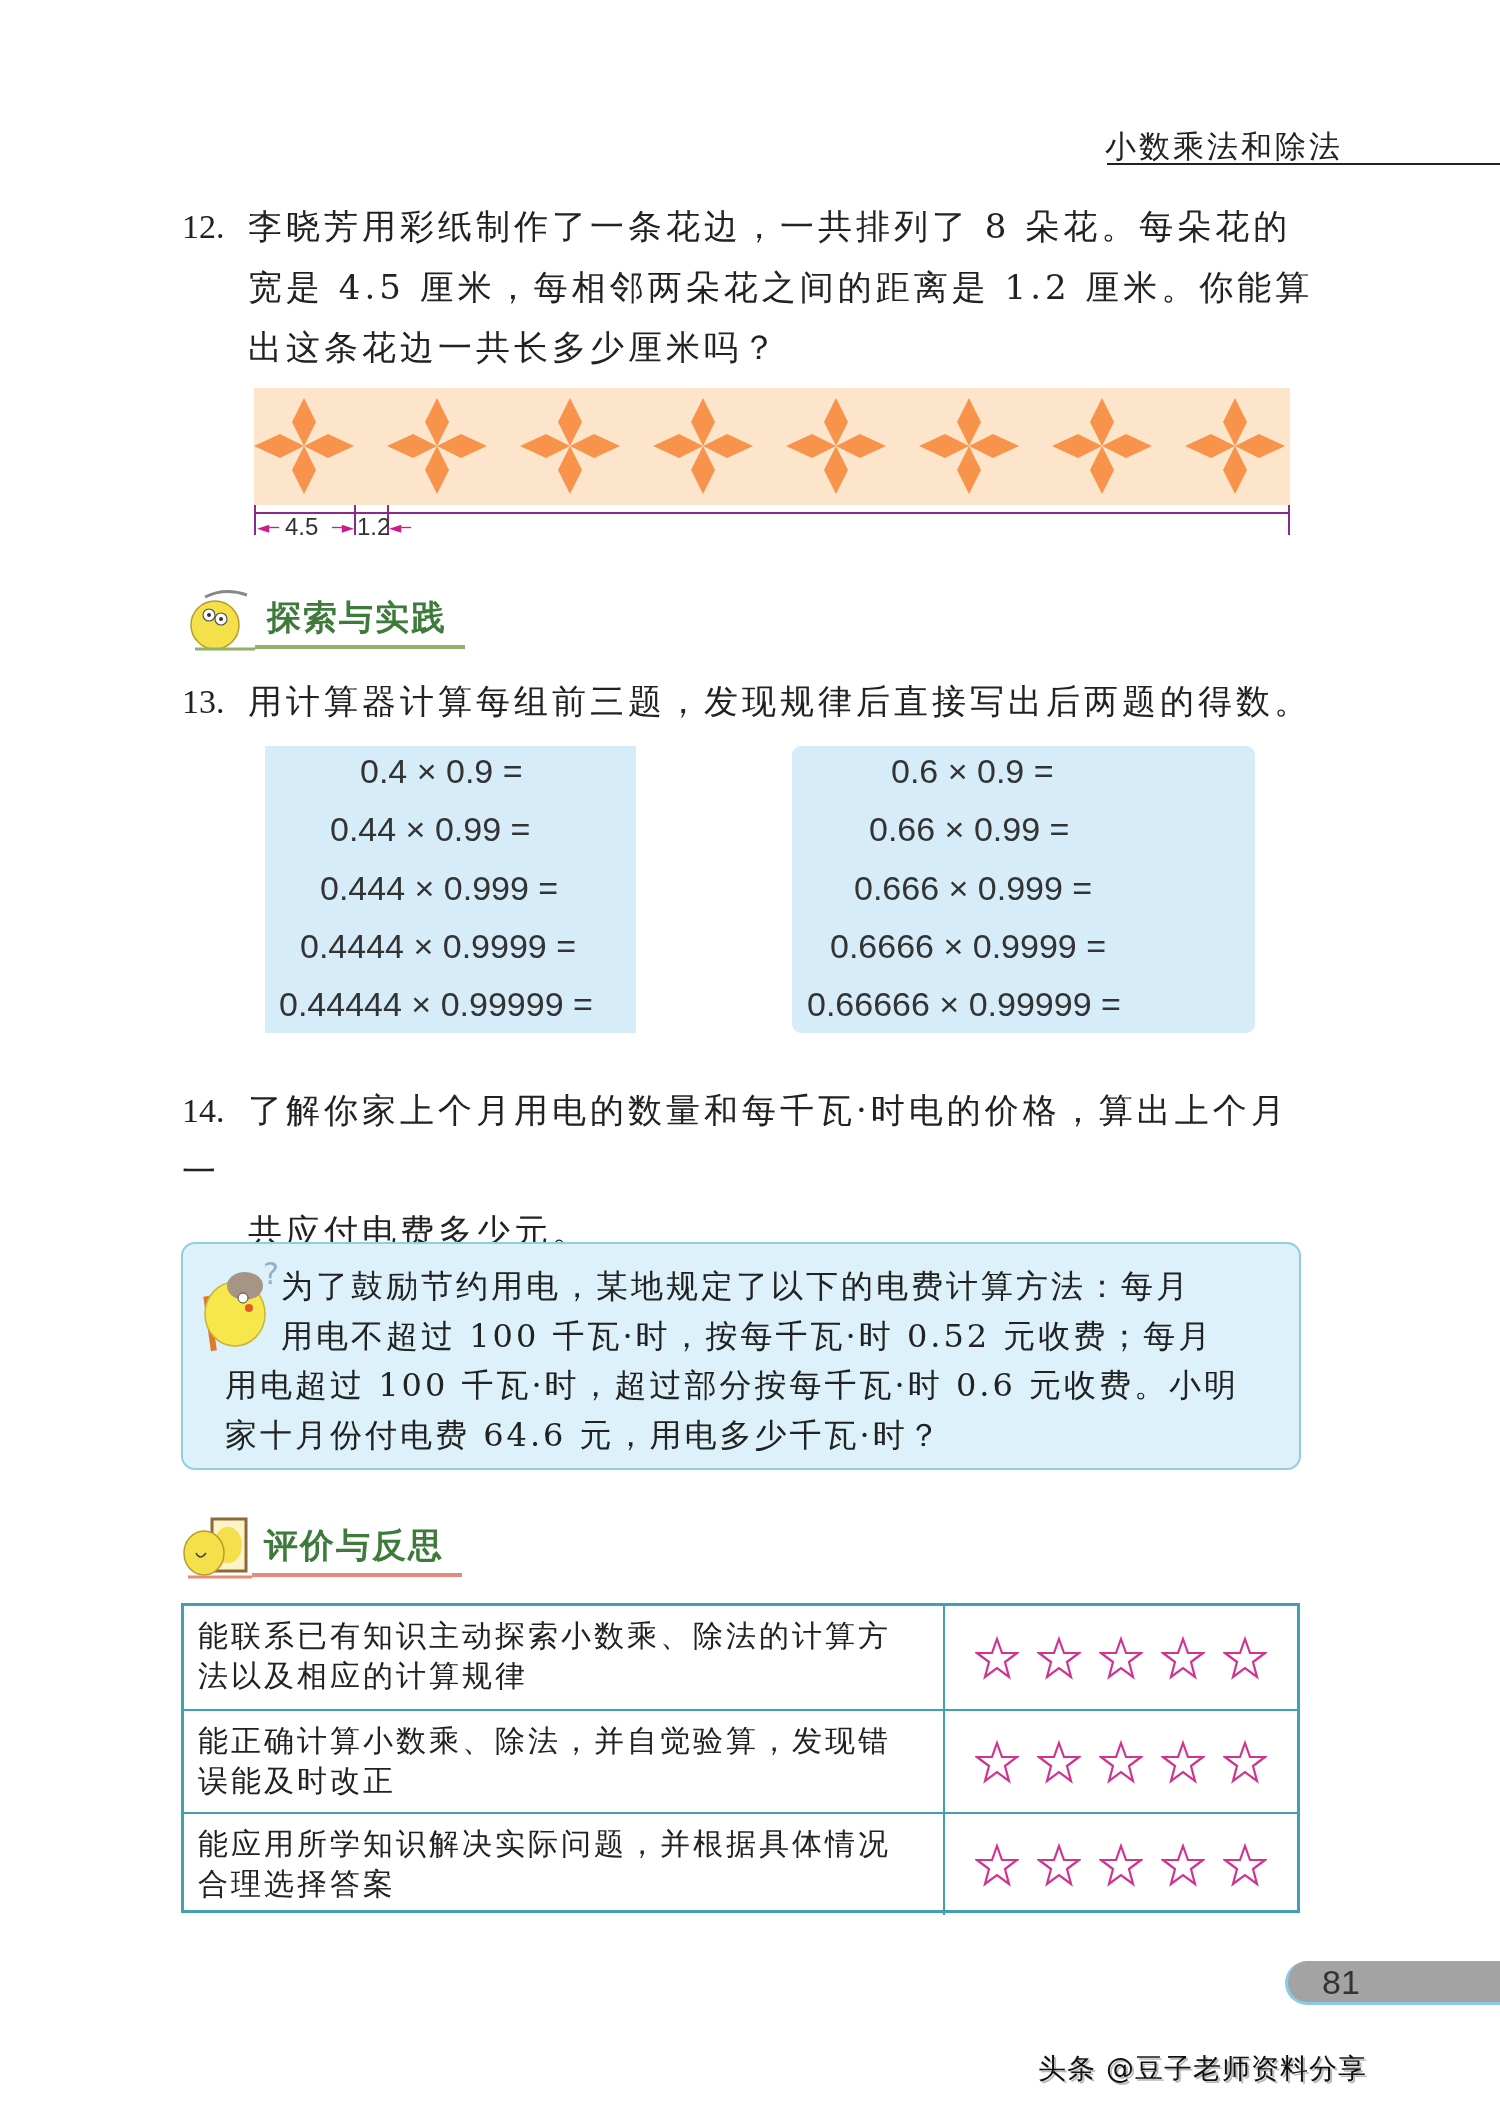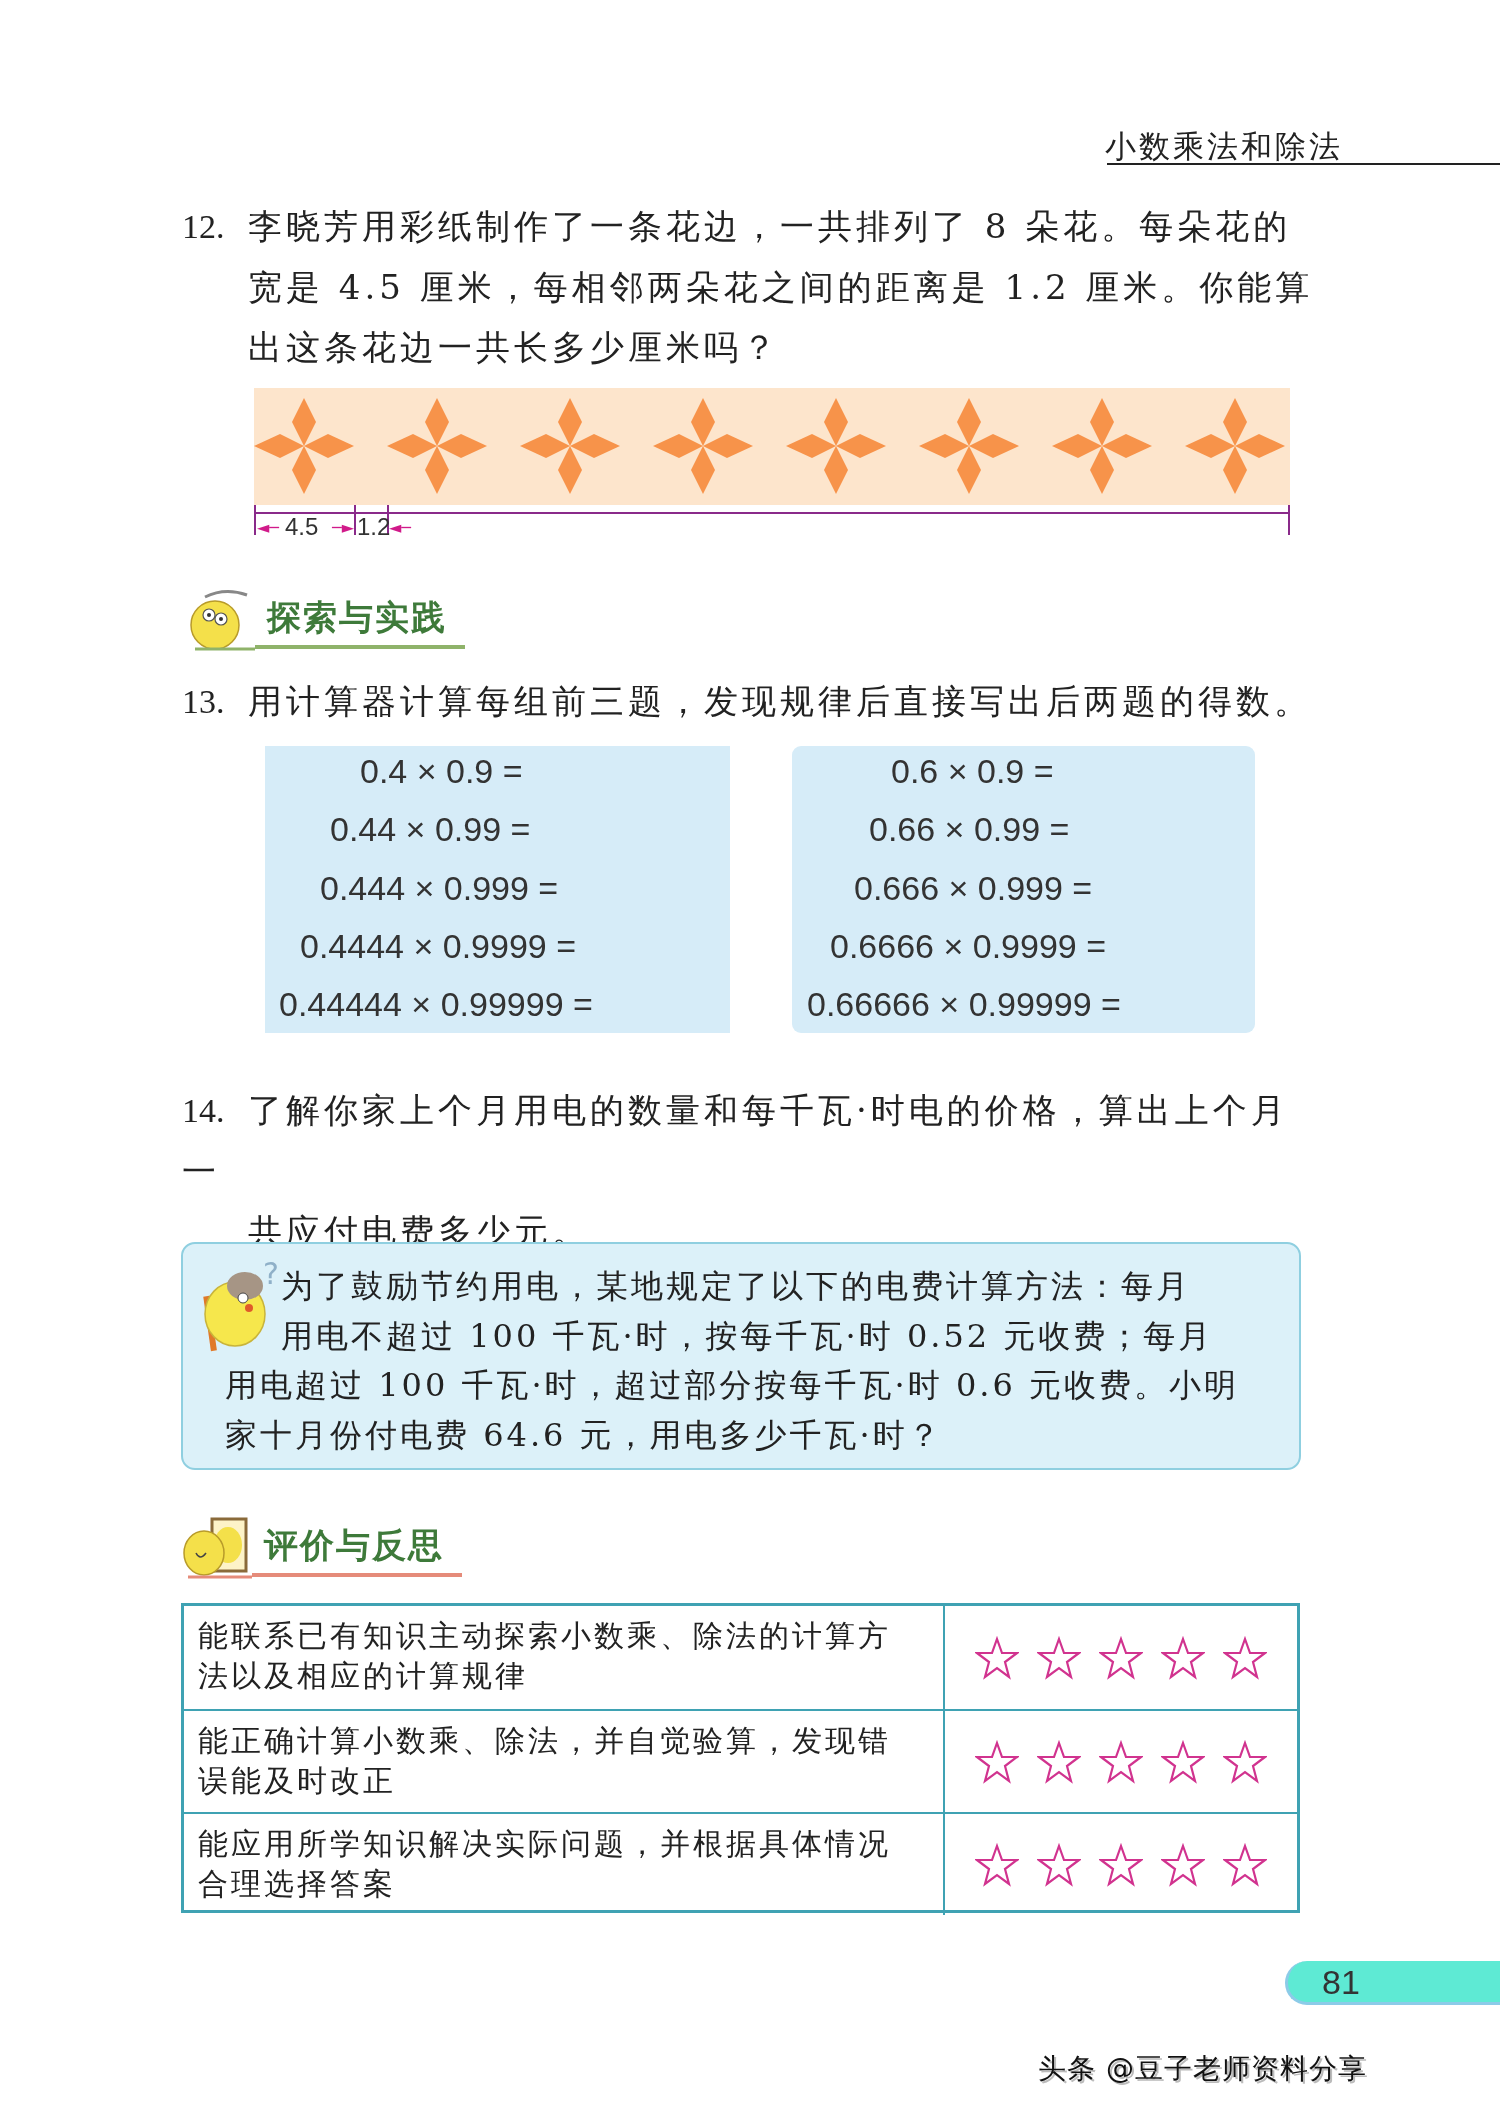--- a/index.html
+++ b/index.html
@@ -32,41 +32,41 @@
   .section-head { height: 70px; }
   .section-head .mascot { position: absolute; left: 0; top: 0; width: 72px; height: 66px; }
   .section-head .title { position: absolute; left: 82px; top: 10px; font-family: "DejaVu Sans", sans-serif; font-size: 34px; font-weight: bold; color: #3e7a3a; letter-spacing: 2px; }
   .section-head .rule { position: absolute; left: 70px; top: 60px; height: 4px; width: 210px; }
   .explore { left: 185px; top: 585px; width: 300px; }
   .explore .rule { background: #8fb36a; }
   .reflect { left: 182px; top: 1513px; width: 300px; }
   .reflect .rule { background: #e58b7a; }
 
   
-  .mathbox { top: 746px; width: 465px; height: 287px; background: #d6ecf8; font-family: "Liberation Sans", sans-serif; font-size: 34px; color: #333; }
+  .mathbox { top: 746px; width: 371px; height: 287px; background: #d6ecf8; font-family: "Liberation Sans", sans-serif; font-size: 34px; color: #333; }
   .mathbox.left { left: 265px; }
   .mathbox.right { left: 792px; width: 463px; border-radius: 9px; }
   .mathbox .row { position: absolute; height: 40px; line-height: 40px; white-space: nowrap; }
 
   
   .infobox { left: 181px; top: 1242px; width: 1120px; height: 228px; background: #dcf1f9; border: 2px solid #8fcfe0; border-radius: 14px; }
   .infobox .mascot { position: absolute; left: 10px; top: 12px; width: 100px; height: 98px; }
   .infobox .text { position: absolute; left: 42px; top: 18px; width: 1070px; font-size: 32px; line-height: 49.5px; letter-spacing: 3px; color: #222; }
   .infobox .text .first { padding-left: 56px; display: block; }
 
   
   .evaltable { left: 181px; top: 1603px; width: 1119px; height: 310px; border: 3px solid #3fa2b3; }
   .evalrow { position: absolute; left: 0; width: 1113px; height: 103px; }
   .evalrow + .evalrow { border-top: 2px solid #3fa2b3; }
   .evalrow .desc { position: absolute; left: 14px; top: 10px; width: 730px; font-size: 30px; line-height: 40px; letter-spacing: 3px; color: #222; }
   .evalrow .stars { position: absolute; left: 759px; top: 0; width: 354px; height: 100%; border-left: 2px solid #3fa2b3; display: flex; align-items: center; justify-content: center; gap: 18px; }
   .star { width: 44px; height: 44px; }
 
   
-  .pagenum { left: 1285px; top: 1961px; width: 215px; height: 44px; background: #5eead4; border-radius: 22px 0 0 22px; border-left: 3px solid #8ccbe8; border-bottom: 3px solid #8ccbe8; }
+  .pagenum { left: 1285px; top: 1961px; width: 215px; height: 44px; background: #a3a3a3; border-radius: 22px 0 0 22px; border-left: 3px solid #8ccbe8; border-bottom: 3px solid #8ccbe8; }
   .pagenum span { position: absolute; left: 34px; top: 2px; font-family: "Liberation Sans", sans-serif; font-size: 34px; color: #333; }
 
   
   .watermark { left: 1038px; top: 2050px; font-family: "DejaVu Sans", sans-serif; font-size: 28px; color: #111; text-shadow: 2px 2px 0 #bbb; letter-spacing: 1px; }
 </style>
 </head>
 <body>
 
 <div class="abs running-header">小数乘法和除法</div>
 <div class="abs header-rule"></div>

